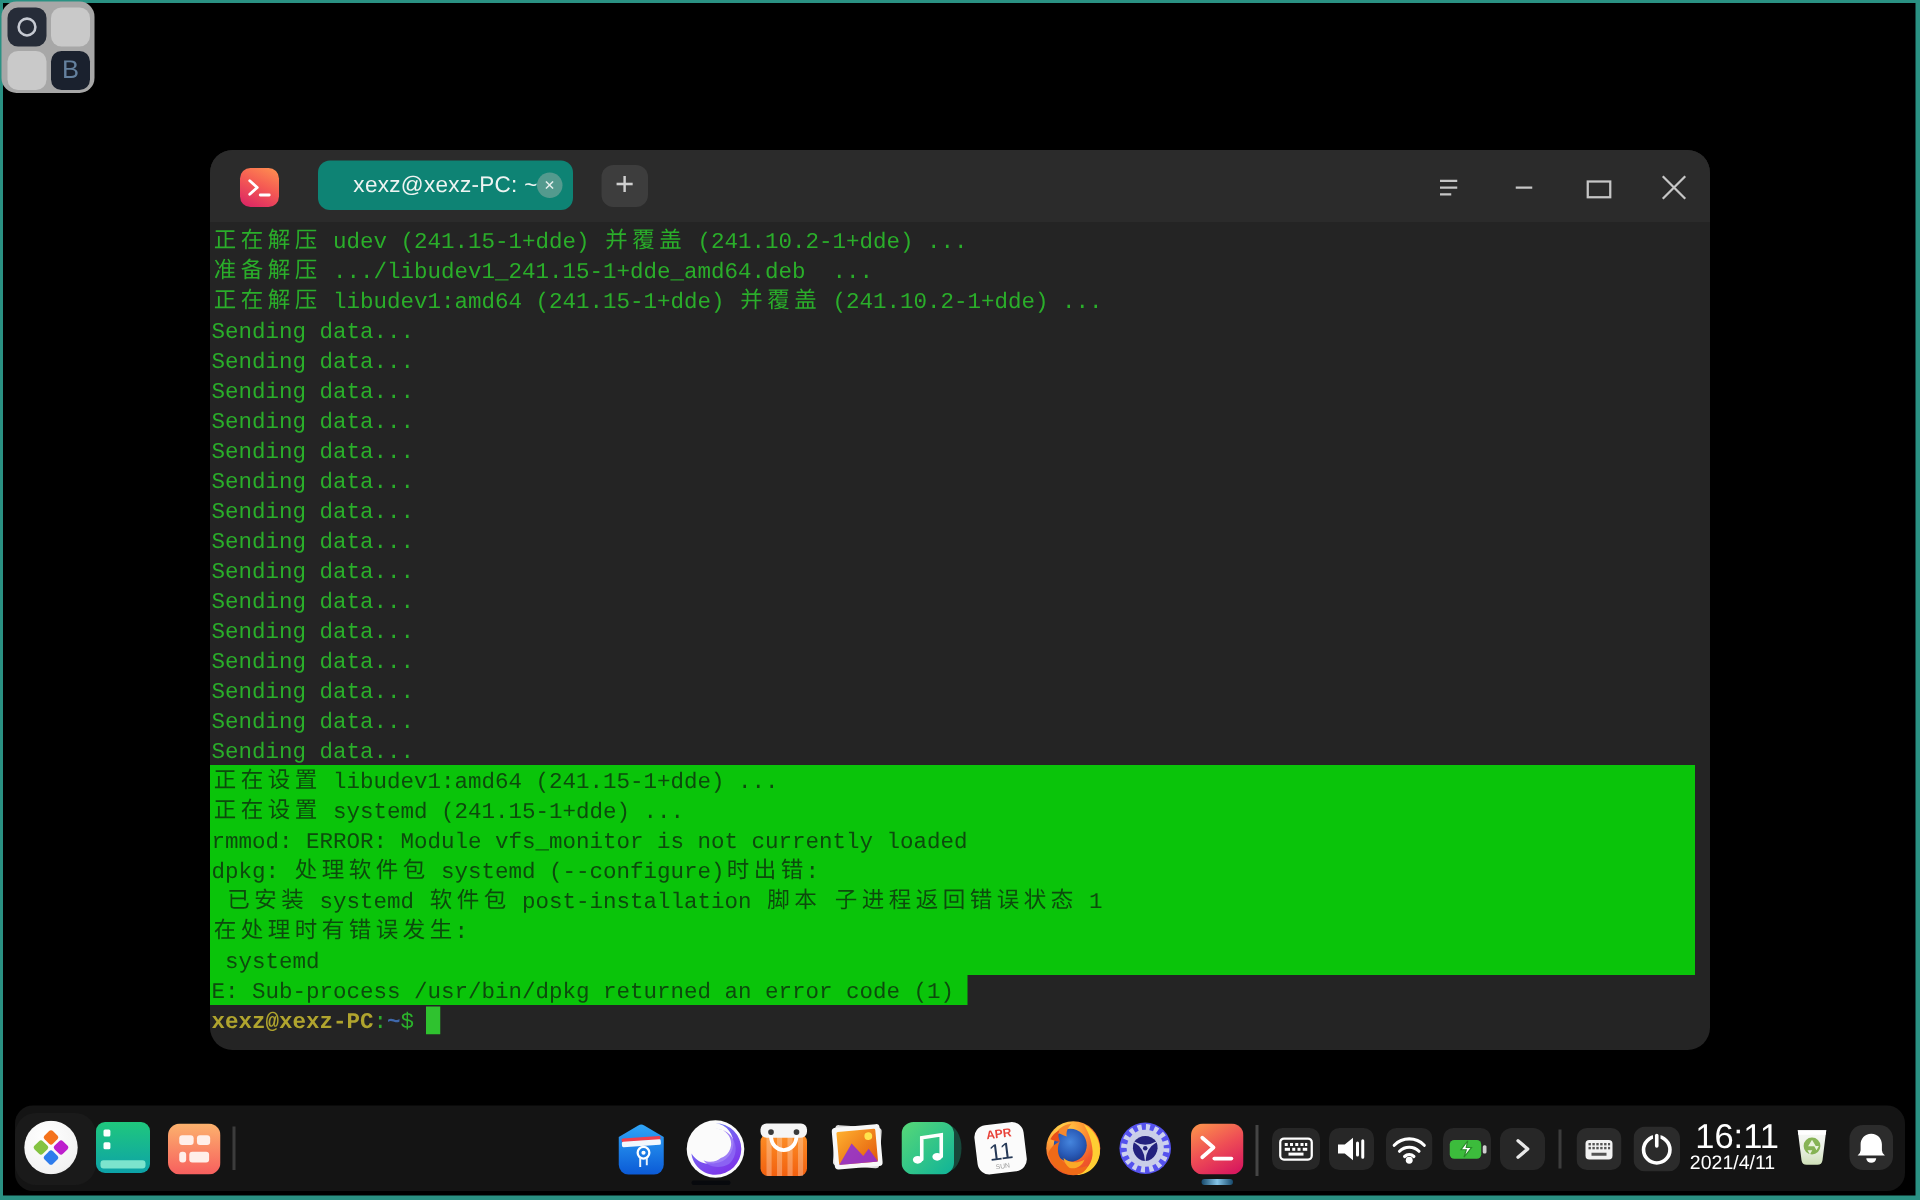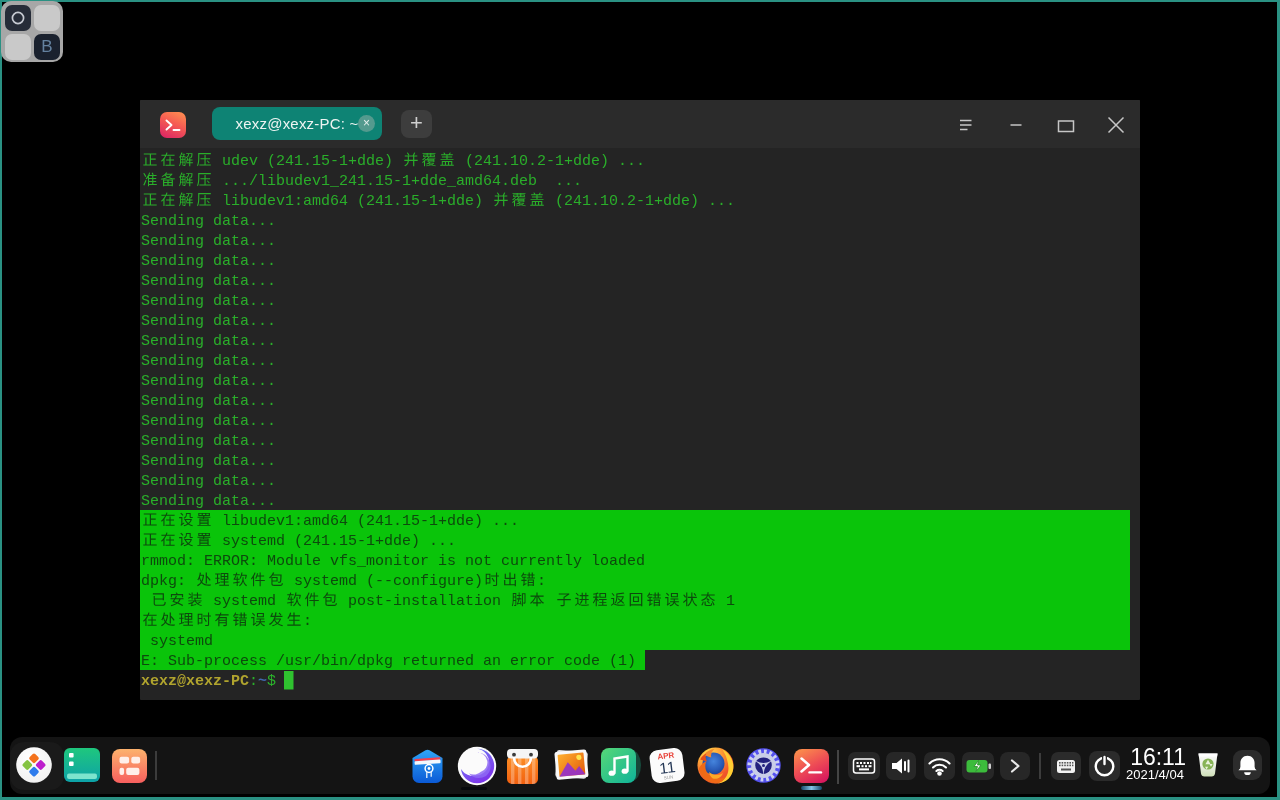--- a/index.html
+++ b/index.html
@@ -6,21 +6,21 @@
 .abs{position:absolute}
 
 .edge{position:absolute;background:#2a9183}
 
 #w2x2{left:1px;top:1px;width:62px;height:61px;background:#a7a7a7;border-radius:10px;padding:4px;display:grid;grid-template-columns:26px 26px;grid-template-rows:26px 26px;gap:3px}
 #w2x2 div{border-radius:7px}
 .cdark{background:#262c38;color:#c2c8d2;font-size:17px;display:flex;align-items:center;justify-content:center}
 .clight{background:#c9c9c9}
 #cellB{background:#1a212e;color:#64819f}
 
-#win{left:140px;top:100px;width:1000px;height:600px;background:#242424;border-radius:1px;overflow:hidden}
+#win{left:140px;top:100px;width:1000px;height:600px;background:#242424;border-radius:15px;overflow:hidden}
 #titlebar{position:absolute;left:0;top:0;width:100%;height:48px;background:#2b2b2b}
 #tabicon{position:absolute;left:20px;top:12px;width:26px;height:26px;border-radius:7px;background:linear-gradient(205deg,#ff9350 0%,#f55b53 45%,#d92066 100%)}
 #tab{position:absolute;left:72px;top:7px;width:170px;height:33px;border-radius:8px;background:#0e8374;color:#eef4f2;font-size:15px;line-height:33px;letter-spacing:0.2px;text-align:center}
 #tabclose{position:absolute;right:7px;top:8px;width:17px;height:17px;border-radius:50%;background:#549a8e;color:#e8f0ee;font-size:12px;line-height:16px;text-align:center}
 #plusbtn{position:absolute;left:261px;top:10px;width:31px;height:28px;border-radius:8px;background:#3d3d3d;color:#cfcfcf;font-size:22px;line-height:25px;text-align:center;font-weight:400}
 </style></head><body>
 <div class="edge" style="left:0;top:0;width:1280px;height:2px"></div>
 <div class="edge" style="left:0;bottom:0;width:1280px;height:3px"></div>
 <div class="edge" style="left:0;top:0;width:2px;height:800px"></div>
 <div class="edge" style="right:0;top:0;width:3px;height:800px"></div>
@@ -436,21 +436,21 @@
  <rect x="10" y="16.5" width="10" height="2"></rect>
     </g>
 </svg>
 <svg class="abs" style="left:1089px;top:751px" width="31" height="30" viewBox="0 0 31 30">
  <rect width="31" height="30" rx="8" fill="#2b2b2b"></rect>
  <circle cx="15.5" cy="15.5" r="8.8" fill="none" stroke="#fff" stroke-width="2.4"></circle>
  <path d="M15.5 4.5 v8" stroke="#2b2b2b" stroke-width="5"></path>
  <path d="M15.5 6 v7" stroke="#fff" stroke-width="2.4" stroke-linecap="round"></path>
 </svg>
 <div class="abs" style="left:1124px;top:744px;width:62px;height:24px;color:#fff;font-size:23px;text-align:right">16:11</div>
-<div class="abs" style="left:1124px;top:767px;width:62px;height:14px;color:#fff;font-size:13px;text-align:center">2021/4/04</div>
+<div class="abs" style="left:1124px;top:767px;width:62px;height:14px;color:#fff;font-size:13px;text-align:center">2021/4/11</div>
 <svg class="abs" style="left:1196px;top:751px" width="24" height="28" viewBox="0 0 24 28">
  <defs>
       <linearGradient id="tr" x1="0" y1="0" x2="0" y2="1">
         <stop offset="0" stop-color="#fafafa"></stop>
         <stop offset="0.55" stop-color="#e9efe3"></stop>
         <stop offset="1" stop-color="#cfe0b8"></stop>
       </linearGradient>
     </defs>
  <path d="M2.5 2.5 h19 l-2.5 20 a3.5 3.5 0 0 1 -3.5 3 h-7 a3.5 3.5 0 0 1 -3.5 -3 Z" fill="url(#tr)"></path>
  <path d="M2.5 2.5 h19 l-0.4 3 H2.9 Z" fill="#ffffff"></path>

